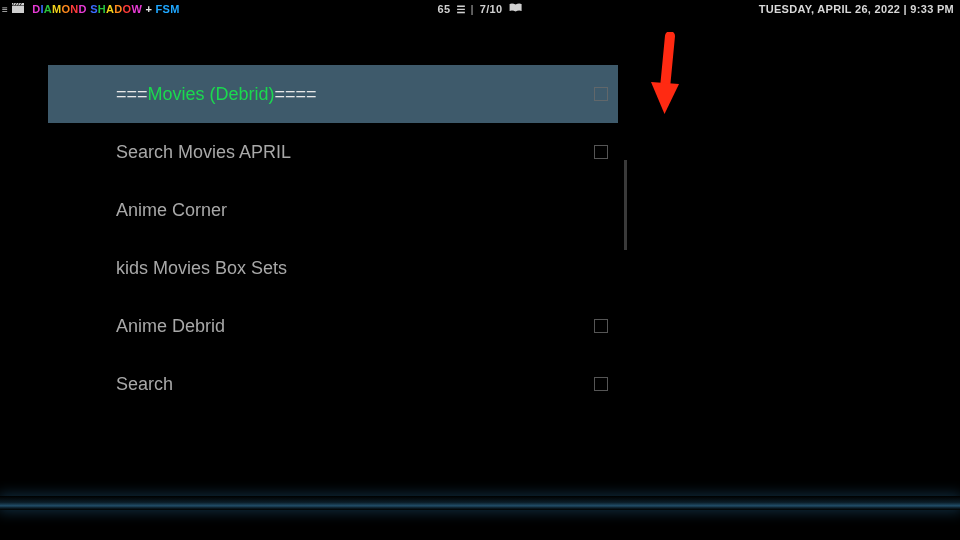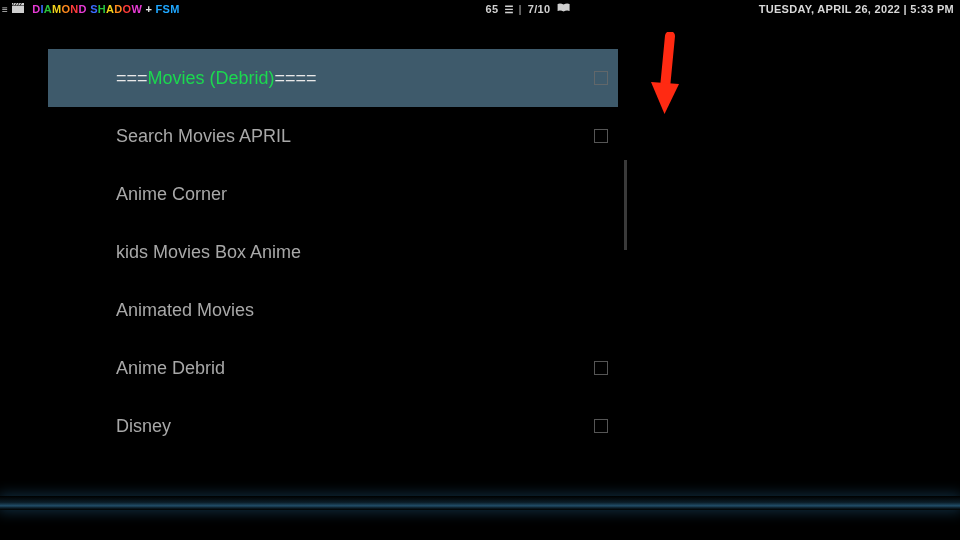--- a/index.html
+++ b/index.html
@@ -1,24 +1,24 @@
 <!DOCTYPE html>
 <html><head>
   <meta charset="utf-8">
   <style>
     * { margin:0; padding:0; box-sizing:border-box; }
     html,body{ width:960px; height:540px; background:#000; font-family:Arial,Helvetica,sans-serif; overflow:hidden; color:#bdbdbd; }
     .screen{ position:relative; width:960px; height:540px; background:#000; }
     .topbar{ position:absolute; top:0; left:0; right:0; height:18px; display:flex; align-items:center; font-size:11px; font-weight:bold; letter-spacing:0.3px; }
     .topbar .left{ display:flex; align-items:center; gap:4px; padding-left:2px;}
-    .topbar .center{ position:absolute; left:50%; transform:translateX(-50%); display:flex; align-items:center; gap:6px; color:#d0d0d0; font-weight:bold;margin-left:48px;}
+    .topbar .center{ position:absolute; left:50%; transform:translateX(-50%); display:flex; align-items:center; gap:6px; color:#d0d0d0; font-weight:bold;}
     .topbar .right{ margin-left:auto; padding-right:6px; color:#d8d8d8; font-weight:bold;}
     .clapper{ width:12px; height:10px; display:inline-block;}
     .title-part{ font-weight:900; }
-    .list-panel{ position:absolute; left:48px; top:49px; width:570px; height:420px; }
+    .list-panel{ position:absolute; left:48px; top:65px; width:570px; height:420px; }
     .row{ height:58px; display:flex; align-items:center; padding:0 14px 0 68px; position:relative; font-size:18px; color:#a8a8a8; }
     .row.sel{ background:#3e5a6b; }
     .row.sel .sel-wrap{ display:inline; }
     .sel-wrap{ display:none; font-size:18px; }
     .sel-eq{ color:#e8e8e8; }
     .sel-mid{ color:#1bd94f; }
     .check{ position:absolute; right:10px; top:50%; transform:translateY(-50%); width:14px; height:14px; border:1px solid #6a6a6a; opacity:0.8; }
     .scroll-track{ position:absolute; left:624px; top:160px; width:3px; height:90px; background:#3a3a3a; }
     .arrow-annot{ position:absolute; left:648px; top:32px; width:40px; height:92px; }
     .bottom-glow{ position:absolute; left:0; right:0; bottom:30px; height:14px; background:linear-gradient(to bottom, rgba(0,0,0,0) 0%, rgba(30,80,110,0.35) 45%, rgba(60,140,190,0.55) 70%, rgba(30,80,110,0.35) 85%, rgba(0,0,0,0) 100%); box-shadow:0 0 14px 2px rgba(50,130,180,0.35); }
@@ -48,47 +48,44 @@
       <span>65</span>
       <span class="list-icon">☰</span>
       <span style="opacity:0.6">|</span>
       <span>7/10</span>
       <span>
         <svg width="14" height="10" viewBox="0 0 14 10">
             <path d="M1 1 Q4 0 7 1.5 Q10 0 13 1 L13 8 Q10 7 7 8.5 Q4 7 1 8 Z" fill="#cfcfcf"></path>
           </svg>
       </span>
     </div>
-    <div class="right">TUESDAY, APRIL 26, 2022 | 5:33 PM</div>
+    <div class="right">TUESDAY, APRIL 26, 2022 | 9:33 PM</div>
   </div>
 
   <div class="list-panel" id="list-panel">
       <div class="row sel">
         <span class="sel-wrap"><span class="sel-eq">===</span><span class="sel-mid">Movies (Debrid)</span><span class="sel-eq">====</span></span>
         <span class="check"></span>
       </div>
       <div class="row">
         <span class="row-label">Search Movies APRIL</span>
         <span class="check"></span>
       </div>
       <div class="row">
         <span class="row-label">Anime Corner</span>
       </div>
       <div class="row">
-        <span class="row-label">kids Movies Box Anime</span>
-      </div>
-      <div class="row">
-        <span class="row-label">Animated Movies</span>
+        <span class="row-label">kids Movies Box Sets</span>
       </div>
       <div class="row">
         <span class="row-label">Anime  Debrid</span>
         <span class="check"></span>
       </div>
       <div class="row">
-        <span class="row-label">Disney</span>
+        <span class="row-label">Search</span>
         <span class="check"></span>
       </div>
     </div>
 
   <div class="scroll-track"></div>
 
   <div class="arrow-annot">
     <svg width="40" height="92" viewBox="0 0 40 92">
       <g id="arrow-g">
         <line x1="22" y1="4" x2="17" y2="56" stroke-width="10" stroke-linecap="round" stroke="#ff2a12"></line>

